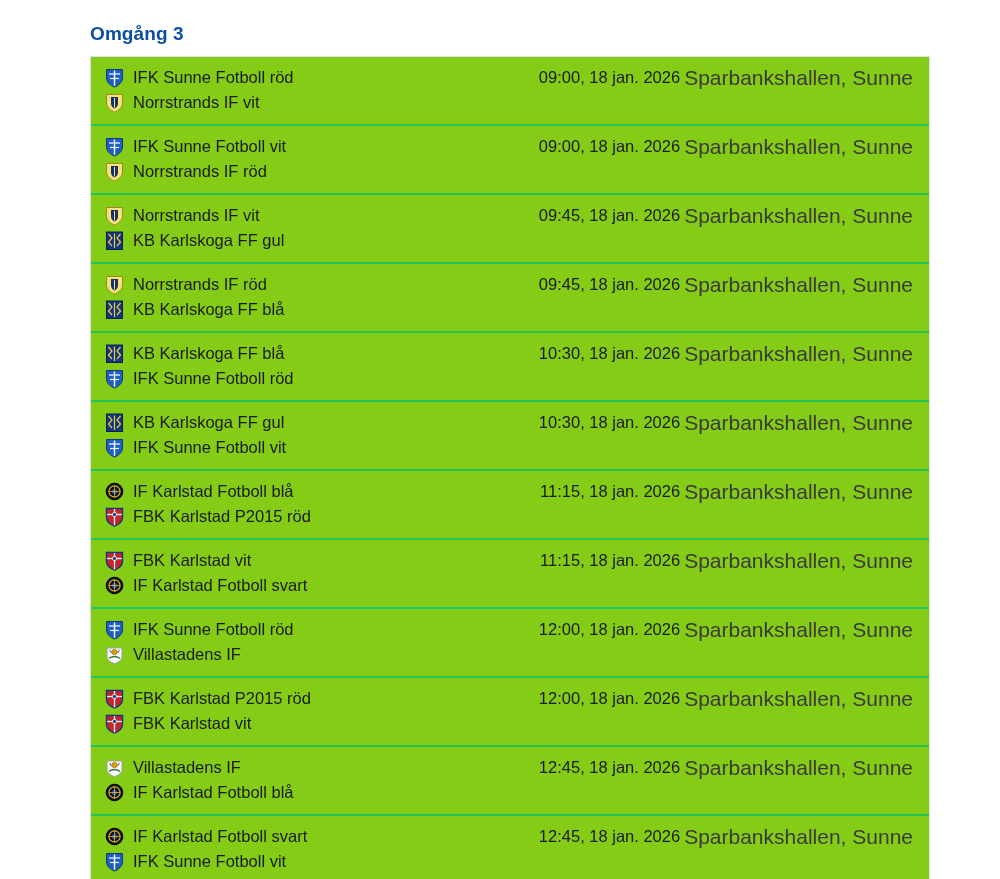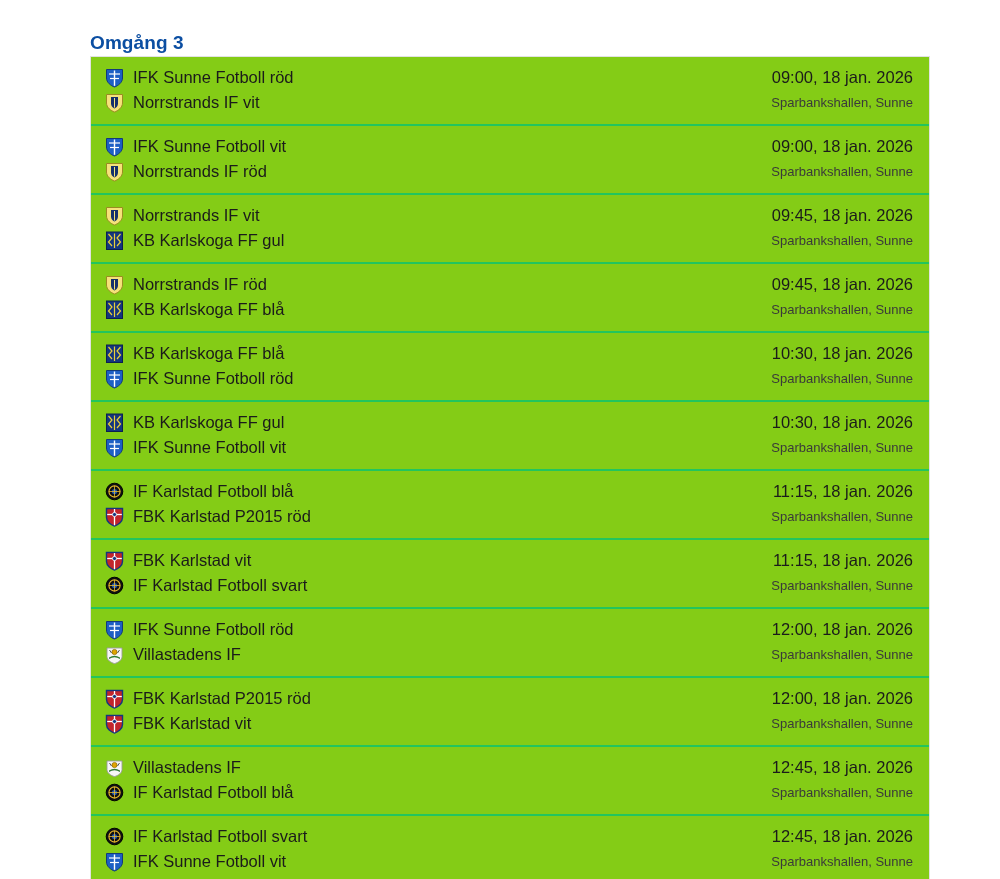--- a/index.html
+++ b/index.html
@@ -14,21 +14,21 @@
   .page {
     width: 1000px;
     height: 879px;
     position: relative;
     background: #ffffff;
     box-sizing: border-box;
   }
   .round-title {
     position: absolute;
     left: 90px;
-    top: 32px;
+    top: 23px;
     font-size: 19px;
     font-weight: bold;
     color: #0b4ea2;
     letter-spacing: 0.1px;
   }
   .fixture-list {
     position: absolute;
     left: 90px;
     top: 56px;
     width: 840px;
@@ -66,33 +66,32 @@
   .crest {
     width: 19px;
     height: 21px;
     flex: 0 0 19px;
     position: relative;
     display: inline-block;
   }
   .crest svg { display: block; }
   .meta {
     display: flex;
-    flex-direction: column;
     align-items: flex-end;
     gap: 4px;
     text-align: right;
     white-space: nowrap;
   }
   .meta .time {
     font-size: 16.5px;
     line-height: 21px;
     color: #1b1b1b;
   }
   .meta .venue {
-    font-size: 13px;
+    font-size: 21px;
     line-height: 21px;
     color: #3a3a3a;
   }
 </style>
 </head>
 <body>
 
 <div class="page">
 
   <div class="round-title">Omgång 3</div>

